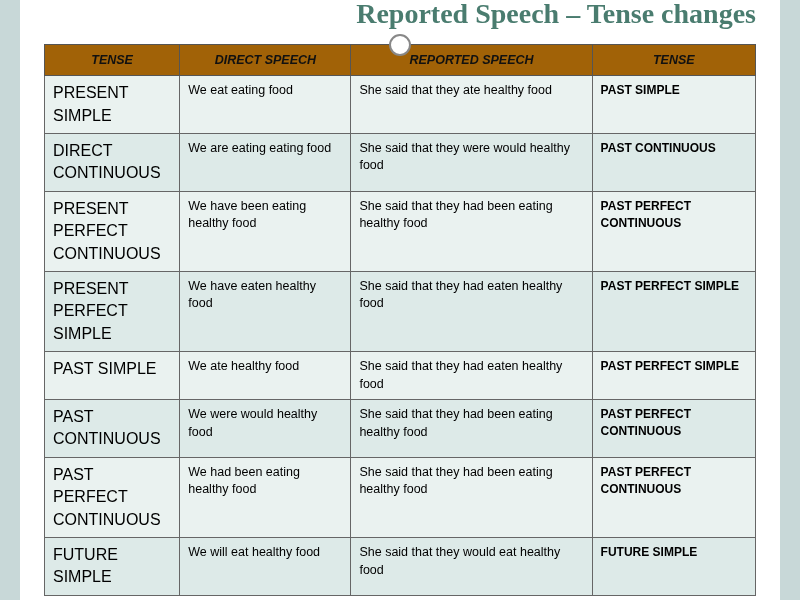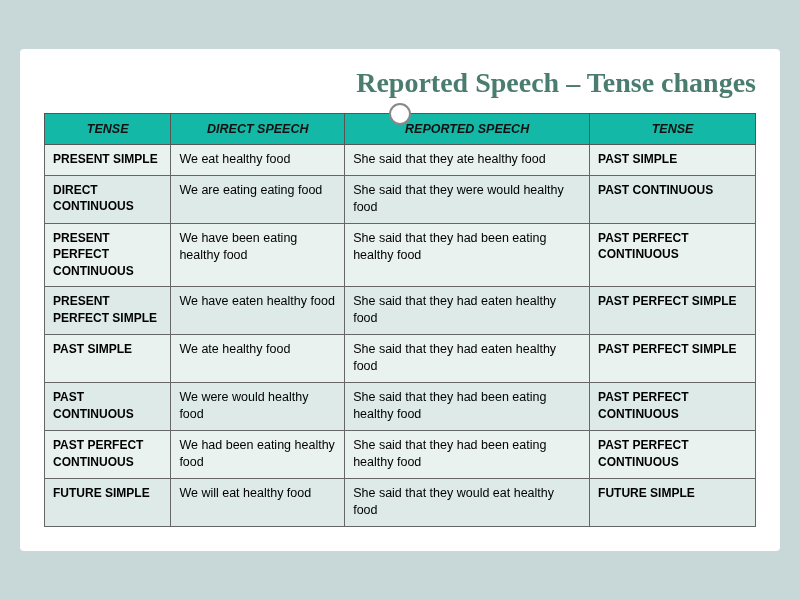--- a/index.html
+++ b/index.html
@@ -41,21 +41,21 @@
       border: 2px solid #888;
       background: white;
       z-index: 10;
     }
     table {
       width: 100%;
       border-collapse: collapse;
       font-size: 12.5px;
     }
     thead tr {
-      background: #14b8a6;
+      background: #a16207;
       border-radius: 12px;
     }
     thead th {
       border: 1px solid #555;
       padding: 8px 6px;
       text-align: center;
       font-style: italic;
       font-weight: bold;
       color: #111;
       vertical-align: middle;
@@ -66,22 +66,22 @@
     tbody tr:nth-child(odd) {
       background: #eaf2f0;
     }
     tbody td {
       border: 1px solid #666;
       padding: 6px 8px;
       vertical-align: top;
       line-height: 1.4;
     }
     td.col-tense {
-      font-weight: bold;
-      font-size: 12px;
+      font-weight: normal;
+      font-size: 16px;
       width: 16%;
     }
     td.col-direct {
       width: 22%;
     }
     td.col-reported {
       width: 31%;
     }
     td.col-tense2 {
       width: 21%;
@@ -101,21 +101,21 @@
         <tr>
           <th>TENSE</th>
           <th>DIRECT SPEECH</th>
           <th>REPORTED SPEECH</th>
           <th>TENSE</th>
         </tr>
       </thead>
       <tbody id="table-body">
       <tr>
             <td class="col-tense">PRESENT SIMPLE</td>
-            <td class="col-direct">We eat healthy food</td>
+            <td class="col-direct">We eat eating food</td>
             <td class="col-reported">She said that they ate healthy food</td>
             <td class="col-tense2">PAST SIMPLE</td>
           </tr>
           <tr>
             <td class="col-tense">DIRECT CONTINUOUS</td>
             <td class="col-direct">We are eating eating food</td>
             <td class="col-reported">She said that they were would healthy food</td>
             <td class="col-tense2">PAST CONTINUOUS</td>
           </tr>
           <tr>

